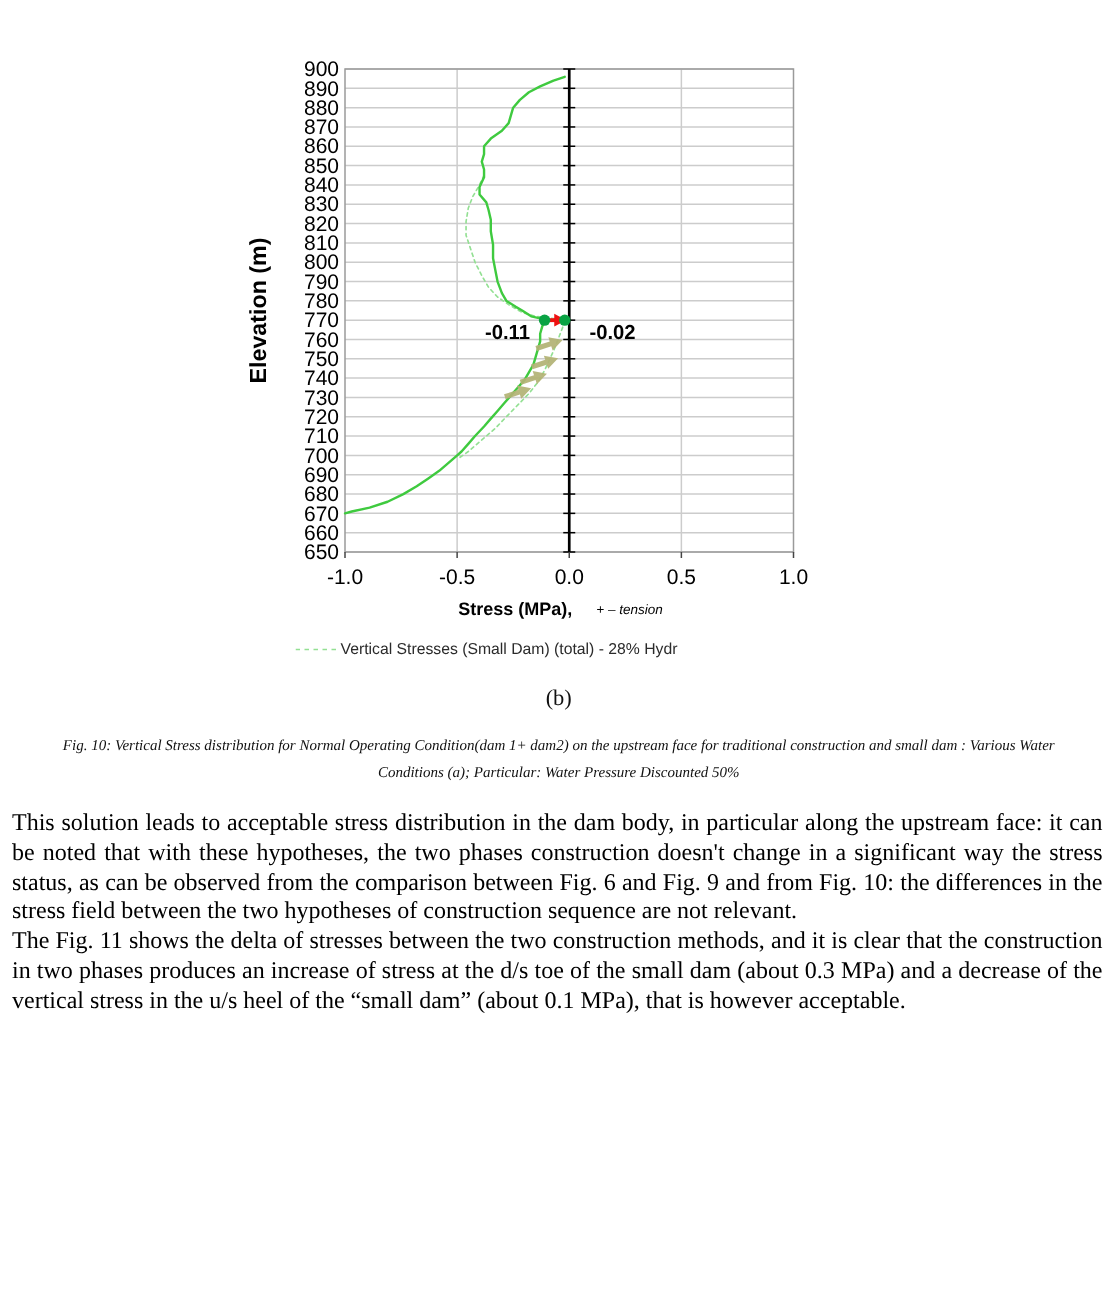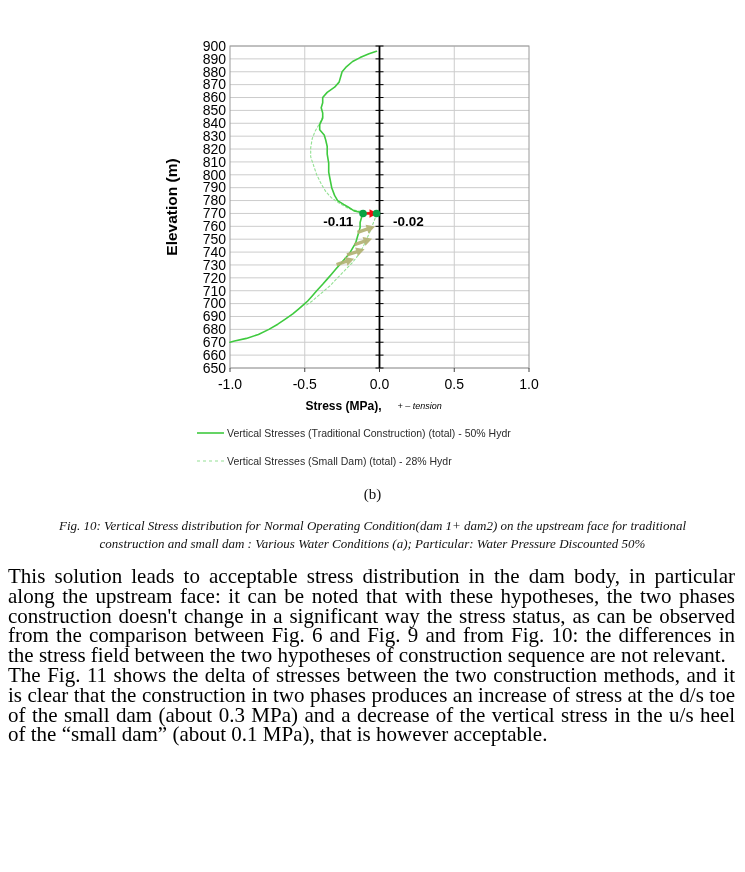--- a/index.html
+++ b/index.html
@@ -19,26 +19,26 @@
   .legend-text{
     font-family:"Liberation Sans","DejaVu Sans",sans-serif;
     font-size:10.5px;color:#2b2b2b;white-space:nowrap;
   }
   .panel-label{
     margin-top:18px;text-align:center;
     font-size:15px;color:#111;
   }
   .caption{
     width:692px;margin:14px auto 0 auto;
-    font-style:italic;font-size:13px;line-height:17.5px;
+    font-style:italic;font-size:10px;line-height:17.5px;
     text-align:center;color:#111;
   }
   .bodytext{
     margin:15px 10px 0 8px;
-    font-size:21px;line-height:19.8px;
+    font-size:16px;line-height:19.8px;
     text-align:justify;color:#000;
   }
   .bodytext p{margin:0;padding:0;}
 </style>
 </head>
 <body>
 
 <div class="page">
 
   <figure style="margin:0">
@@ -171,26 +171,20 @@
           </g>
           <text x="177" y="207" transform="rotate(-90 177 207)" text-anchor="middle" font-family="&quot;Liberation Sans&quot;,&quot;DejaVu Sans&quot;,sans-serif" font-size="15.5" font-weight="bold" fill="#000">Elevation (m)</text>
           <text x="381.5" y="410" text-anchor="end" font-family="&quot;Liberation Sans&quot;,&quot;DejaVu Sans&quot;,sans-serif" font-size="12" font-weight="bold" fill="#000">Stress (MPa),</text>
           <text x="397.5" y="409" text-anchor="start" font-family="&quot;Liberation Sans&quot;,&quot;DejaVu Sans&quot;,sans-serif" font-size="9" font-style="italic" fill="#000">+ – tension</text>
         </svg>
     </div>
 
     <div class="legend">
       <div class="legend-row">
         <svg class="legend-swatch" width="27" height="6">
-          <line id="swatch-solid" x1="0" y1="3" x2="27" y2="3" stroke="#3fca3f" stroke-width="1.6"></line>
-        </svg>
-        <span class="legend-text">Vertical Stresses (Traditional Construction) (total) - 50% Hydr</span>
-      </div>
-      <div class="legend-row">
-        <svg class="legend-swatch" width="27" height="6">
           <line id="swatch-dashed" x1="0" y1="3" x2="27" y2="3" stroke="#93e093" stroke-width="1.1" stroke-dasharray="3 3"></line>
         </svg>
         <span class="legend-text">Vertical Stresses (Small Dam) (total) - 28% Hydr</span>
       </div>
     </div>
 
     <div class="panel-label">(b)</div>
 
     <figcaption class="caption">Fig. 10: Vertical Stress distribution for Normal Operating Condition(dam 1+ dam2)  on the upstream face for traditional construction and small dam : Various Water Conditions (a); Particular:  Water Pressure Discounted 50%</figcaption>
   </figure>

